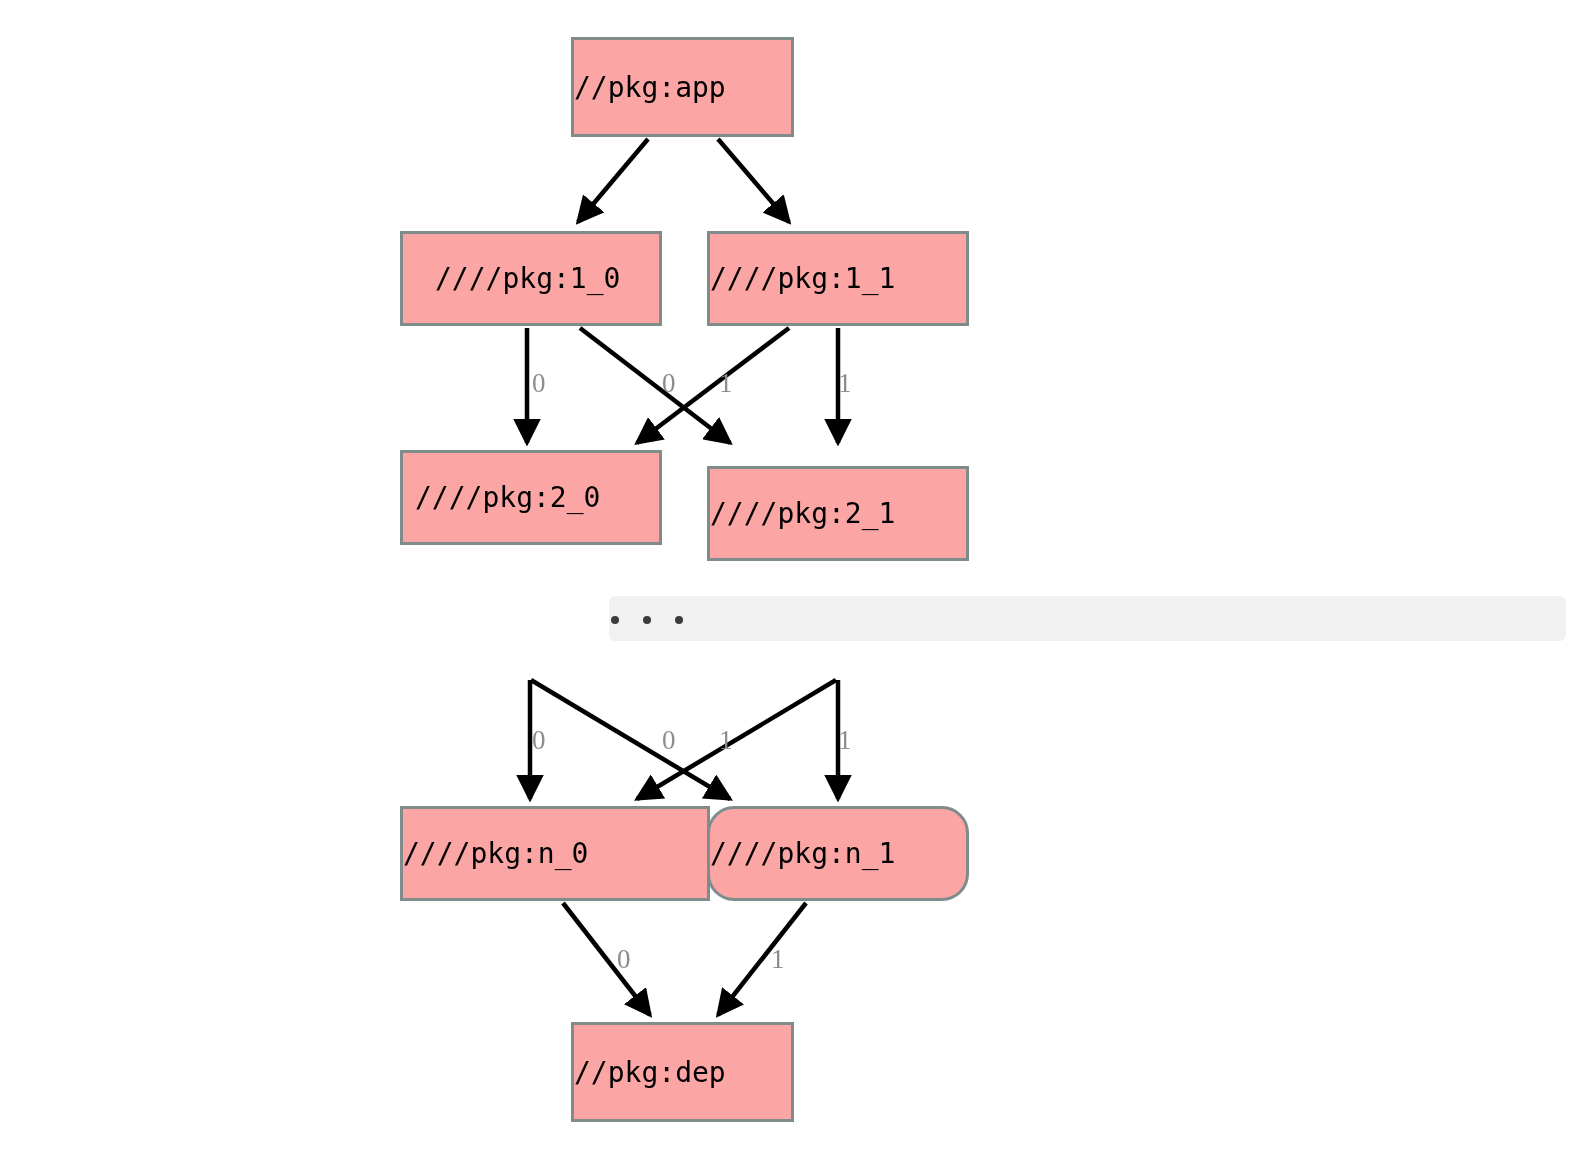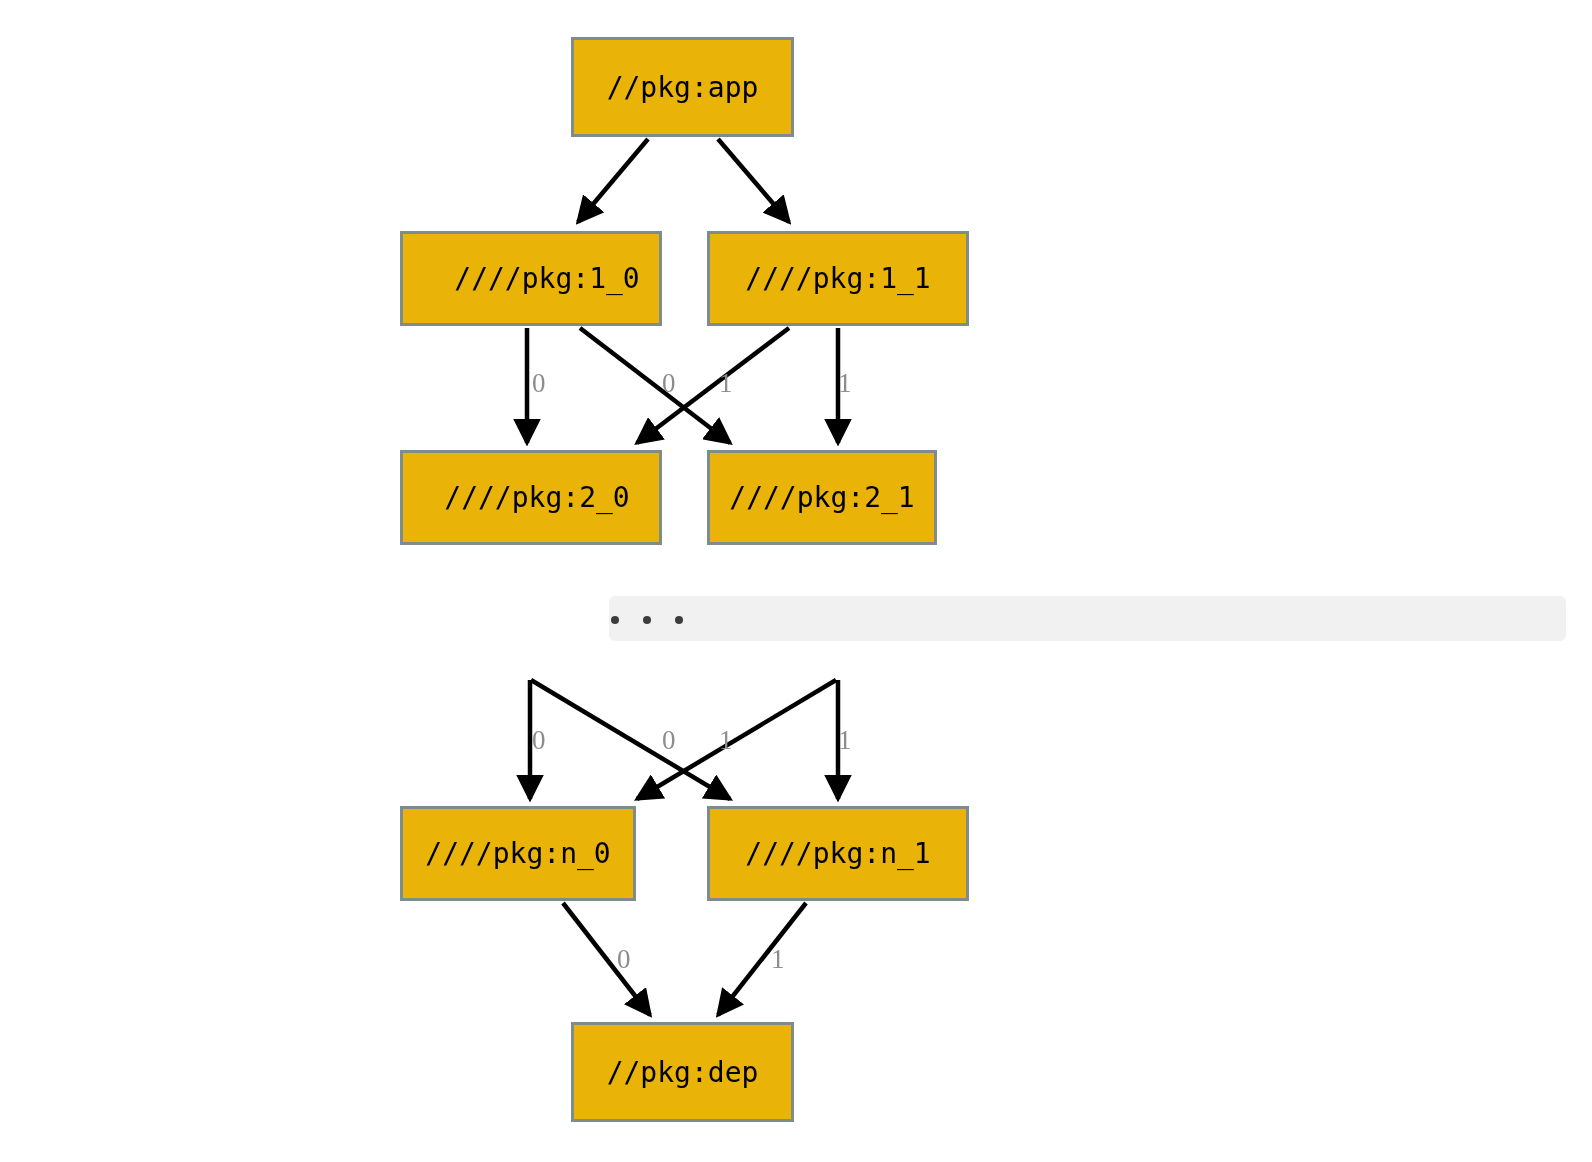--- a/index.html
+++ b/index.html
@@ -22,25 +22,24 @@
   }
   svg.graph-layer {
     position: absolute;
     left: 0; top: 0;
     width: 1592px;
     height: 1162px;
   }
   .node-box {
     position: absolute;
     box-sizing: border-box;
-    background: #eab308;
+    background: #fca5a5;
     border: 3px solid #7f8c8c;
     display: flex;
     align-items: center;
-    justify-content: center;
   }
   .node-label {
     font-family: "DejaVu Sans Mono", "Liberation Mono", monospace;
     font-size: 28px;
     color: #000000;
     letter-spacing: 0px;
     white-space: nowrap;
   }
   .edge-label {
     position: absolute;
@@ -135,29 +134,29 @@
   </div>
 
   <div class="node-box" style="left:707px; top:231px; width:262px; height:95px;">
     <span class="node-label">////pkg:1_1</span>
   </div>
 
   <div class="node-box" style="left:400px; top:450px; width:262px; height:95px;padding-left:12px;">
     <span class="node-label">////pkg:2_0</span>
   </div>
 
-  <div class="node-box" style="left:707px; top:450px; width:230px; height:95px;">
+  <div class="node-box" style="left:707px; top:466px; width:262px; height:95px;">
     <span class="node-label">////pkg:2_1</span>
   </div>
 
-  <div class="node-box" style="left:400px; top:806px; width:236px; height:95px;">
+  <div class="node-box" style="left:400px; top:806px; width:310px; height:95px;">
     <span class="node-label">////pkg:n_0</span>
   </div>
 
-  <div class="node-box" style="left:707px; top:806px; width:262px; height:95px;">
+  <div class="node-box" style="left:707px; top:806px; width:262px; height:95px;border-radius:27px;">
     <span class="node-label">////pkg:n_1</span>
   </div>
 
   <div class="node-box" style="left:571px; top:1022px; width:223px; height:100px;">
     <span class="node-label">//pkg:dep</span>
   </div>
 
   <span class="edge-label" style="left:532px; top:368px;">0</span>
   <span class="edge-label" style="left:662px; top:368px;">0</span>
   <span class="edge-label" style="left:719px; top:368px;">1</span>

